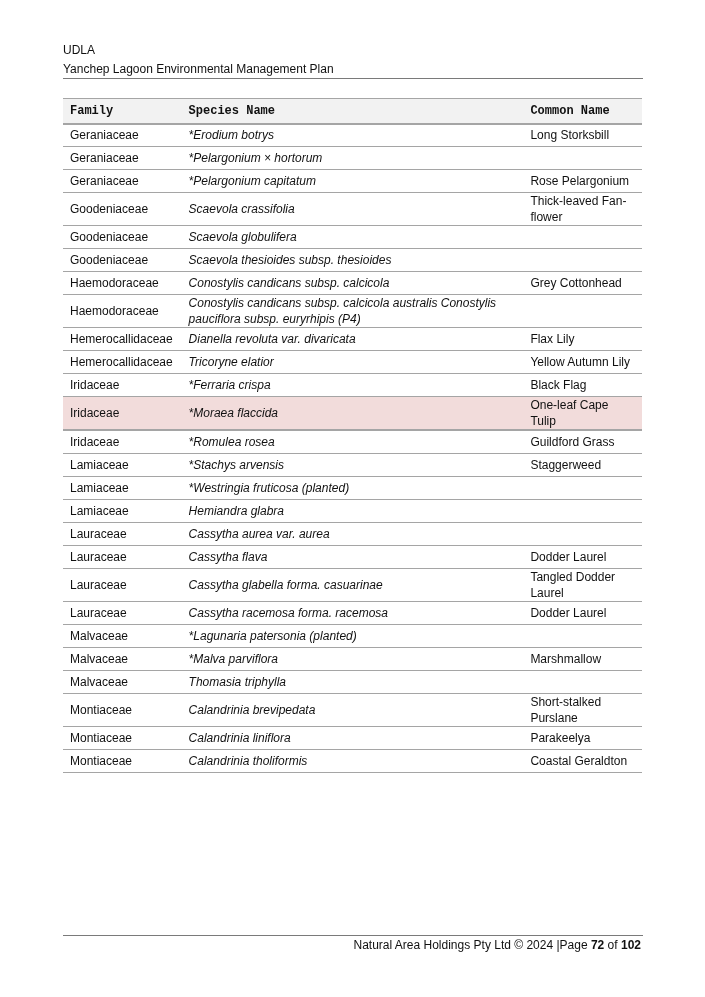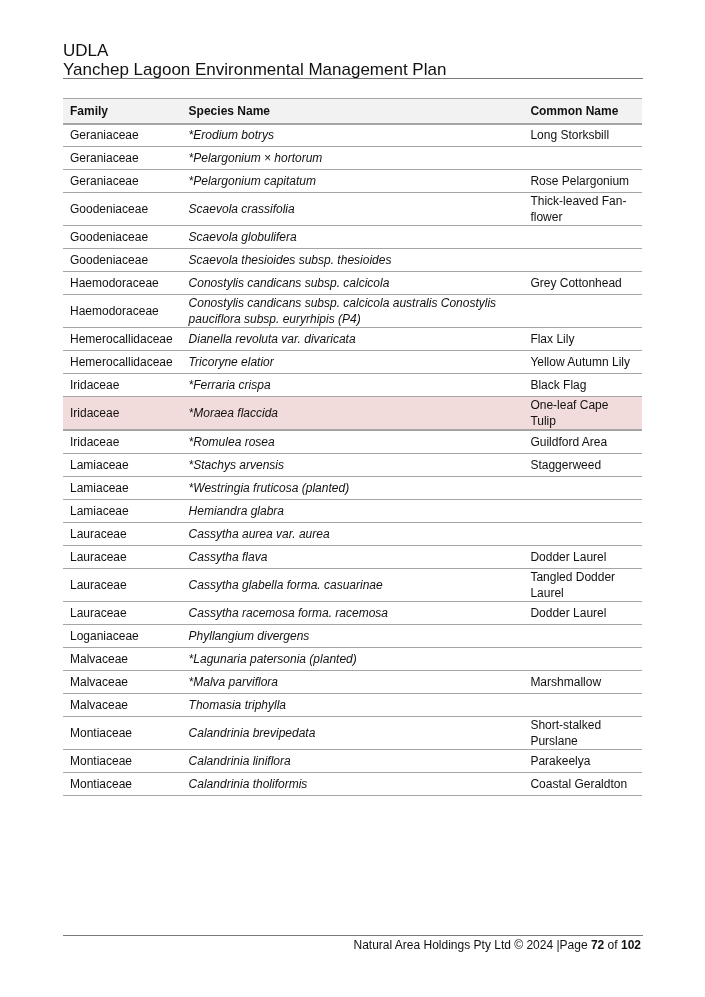--- a/index.html
+++ b/index.html
@@ -1,23 +1,23 @@
 <!DOCTYPE html>
 <html><head>
 <meta charset="utf-8">
 <style>
   html, body { margin: 0; padding: 0; background: #ffffff; }
   body { width: 705px; height: 997px; position: relative; overflow: hidden;
          font-family: "Liberation Sans", "DejaVu Sans", sans-serif; color: #111; }
-  .hdr { position: absolute; left: 63px; top: 41px; font-size: 17px; line-height: 19px; }
+  .hdr { position: absolute; left: 63px; top: 41px; font-size: 12px; line-height: 19px; }
   .hdr-rule { position: absolute; left: 63px; top: 78px; width: 580px; height: 0; border-top: 1px solid #7a7a7a; }
   table.species { position: absolute; left: 63px; top: 98px; width: 579px; border-collapse: collapse;
                   font-size: 12px; }
   table.species th, table.species td { text-align: left; padding: 0 7px; vertical-align: middle; }
-  table.species thead tr { background: #f2f2f2; height: 25px; border-top: 1px solid #a5a5a5; border-bottom: 2px solid #a5a5a5; }
+  table.species thead tr { background: #f2f2f2; height: 25px; border-top: 1px solid #a5a5a5; border-bottom: 2px solid #a5a5a5; font-family: Liberation Mono, monospace; }
   table.species th { font-weight: bold; }
   table.species tbody tr { height: 23px; border-bottom: 1px solid #a5a5a5; }
   table.species tbody tr.tall { height: 32px; }
   table.species tbody tr.hl { background: #f2dcdb; border-bottom: 2px solid #a5a5a5; }
   table.species td.sp { font-style: italic; }
   td.c1, th.c1 { width: 104px; }
   td.c2, th.c2 { width: 326px; }
   td.c3, th.c3 { width: 104px; line-height: 16px; }
   td.c2 { line-height: 16px; }
   .ftr-rule { position: absolute; left: 63px; top: 935px; width: 580px; height: 0; border-top: 1px solid #7a7a7a; }
@@ -98,21 +98,21 @@
         <td class="c3">Black Flag</td>
       </tr>
       <tr class="tall hl" style="background: rgb(242, 220, 219);">
         <td class="c1">Iridaceae</td>
         <td class="c2 sp">*Moraea flaccida</td>
         <td class="c3">One-leaf Cape Tulip</td>
       </tr>
       <tr>
         <td class="c1">Iridaceae</td>
         <td class="c2 sp">*Romulea rosea</td>
-        <td class="c3">Guildford Area</td>
+        <td class="c3">Guildford Grass</td>
       </tr>
       <tr>
         <td class="c1">Lamiaceae</td>
         <td class="c2 sp">*Stachys arvensis</td>
         <td class="c3">Staggerweed</td>
       </tr>
       <tr>
         <td class="c1">Lamiaceae</td>
         <td class="c2 sp">*Westringia fruticosa (planted)</td>
         <td class="c3"></td>
@@ -134,25 +134,20 @@
       </tr>
       <tr class="tall">
         <td class="c1">Lauraceae</td>
         <td class="c2 sp">Cassytha glabella forma. casuarinae</td>
         <td class="c3">Tangled Dodder Laurel</td>
       </tr>
       <tr>
         <td class="c1">Lauraceae</td>
         <td class="c2 sp">Cassytha racemosa forma. racemosa</td>
         <td class="c3">Dodder Laurel</td>
-      </tr>
-      <tr>
-        <td class="c1">Loganiaceae</td>
-        <td class="c2 sp">Phyllangium divergens</td>
-        <td class="c3"></td>
       </tr>
       <tr>
         <td class="c1">Malvaceae</td>
         <td class="c2 sp">*Lagunaria patersonia (planted)</td>
         <td class="c3"></td>
       </tr>
       <tr>
         <td class="c1">Malvaceae</td>
         <td class="c2 sp">*Malva parviflora</td>
         <td class="c3">Marshmallow</td>

